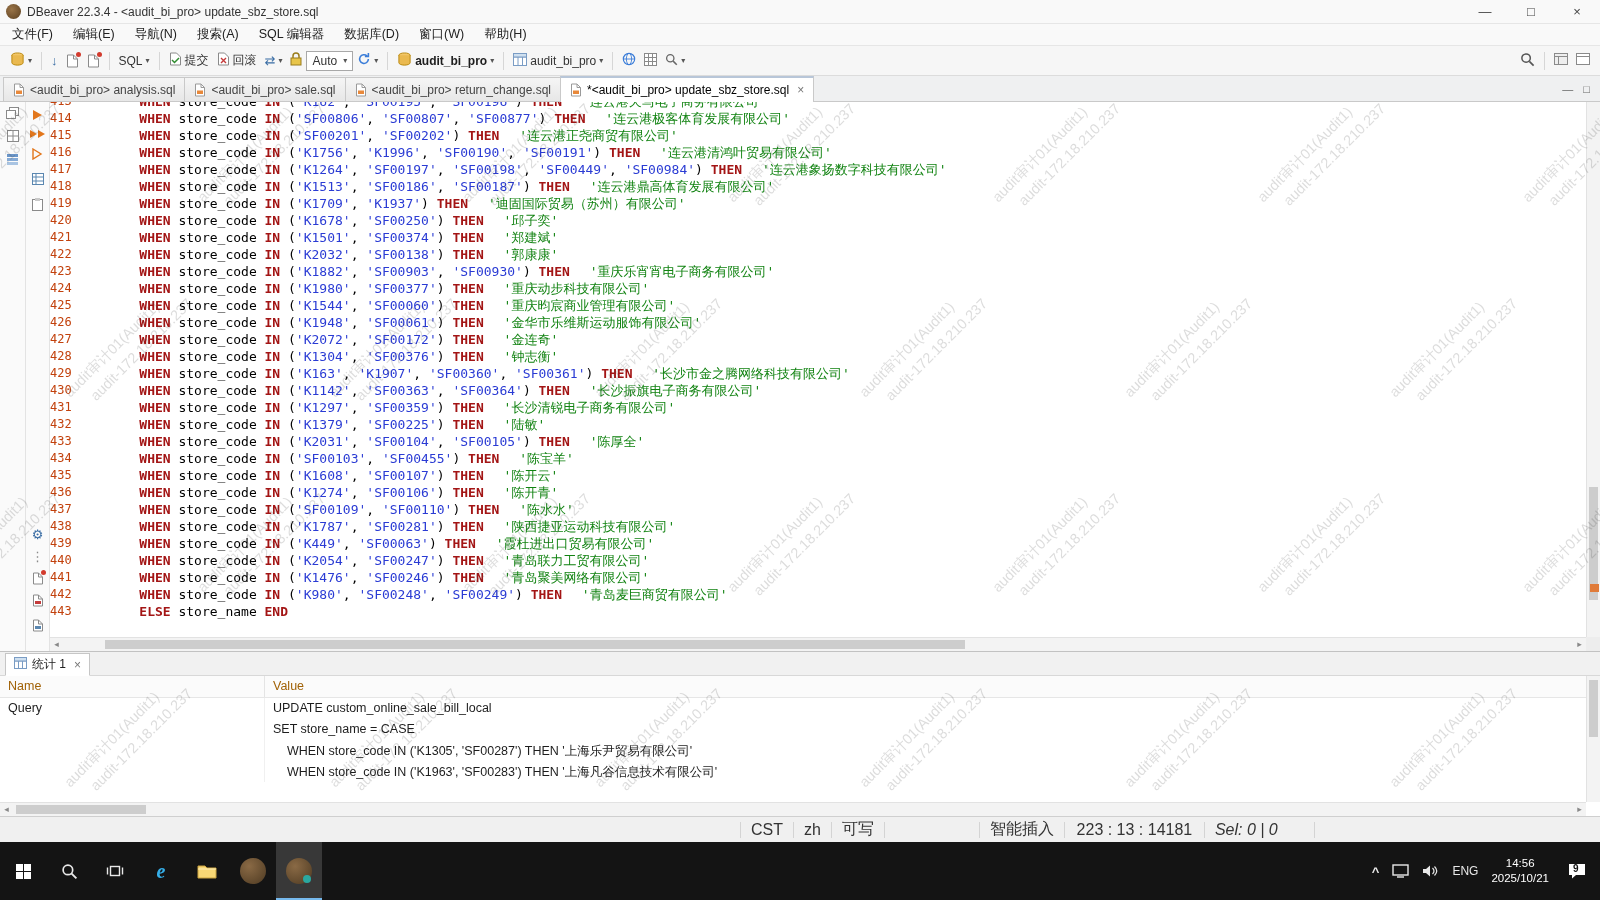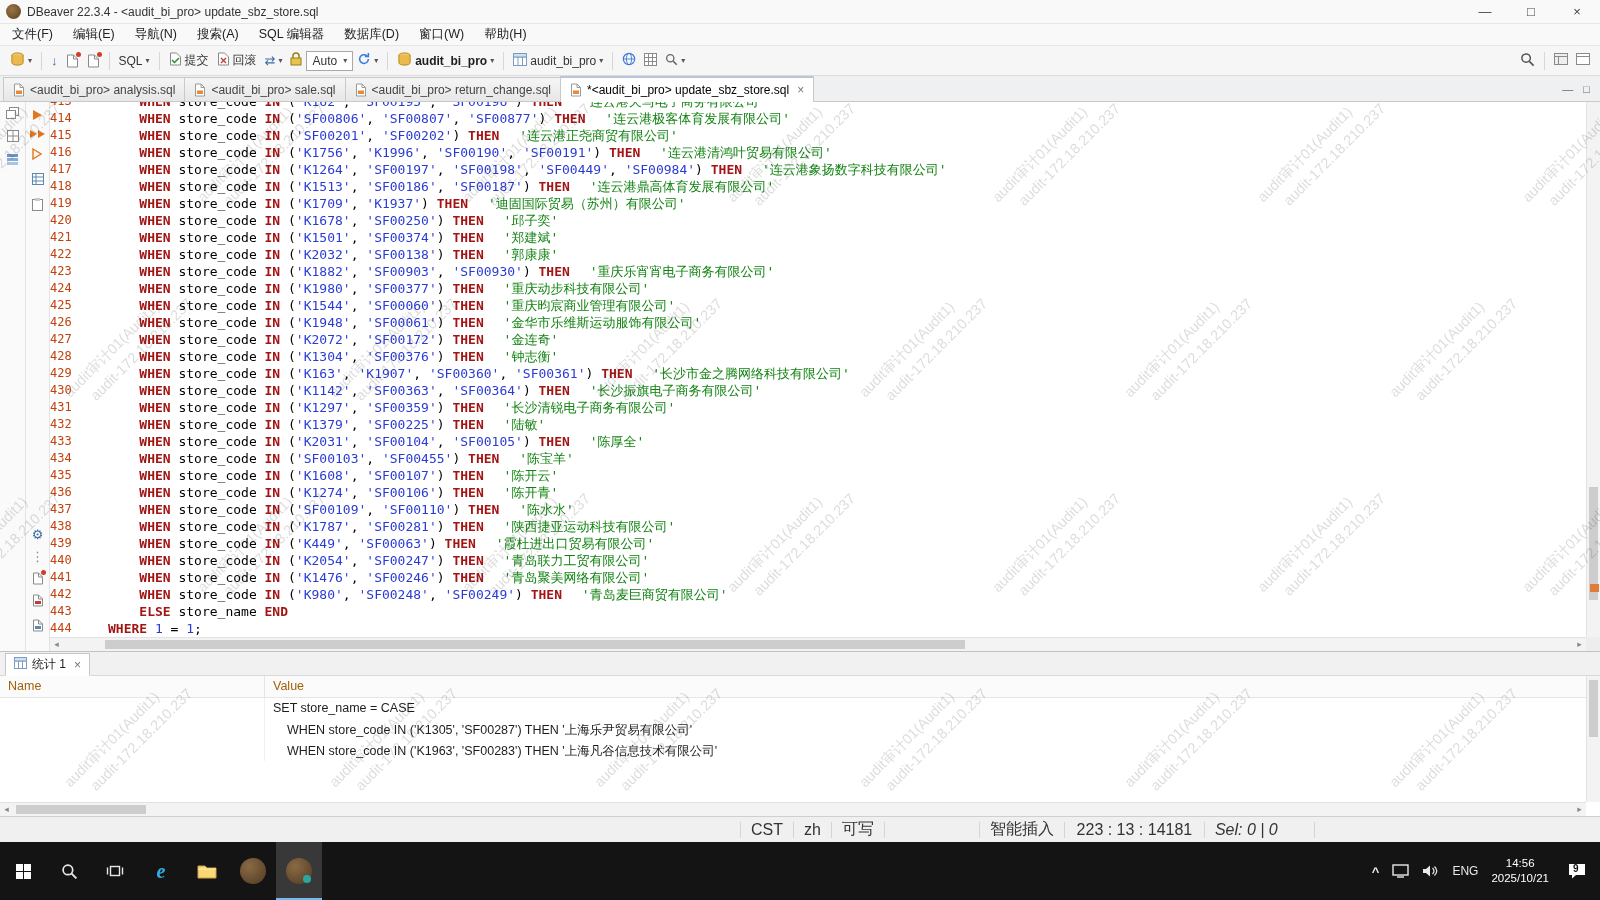--- a/index.html
+++ b/index.html
@@ -512,21 +512,20 @@
               <div class="cl"><span class="ln">434</span><span class="ct"><span class="pl">    </span><span class="kw">WHEN</span><span class="pl"> store_code </span><span class="kw">IN</span><span class="pl"> (</span><span class="st">'SF00103'</span><span class="pl">, </span><span class="st">'SF00455'</span><span class="pl">) </span><span class="kw">THEN</span><span class="sg"> '陈宝羊'</span></span></div>
               <div class="cl"><span class="ln">435</span><span class="ct"><span class="pl">    </span><span class="kw">WHEN</span><span class="pl"> store_code </span><span class="kw">IN</span><span class="pl"> (</span><span class="st">'K1608'</span><span class="pl">, </span><span class="st">'SF00107'</span><span class="pl">) </span><span class="kw">THEN</span><span class="sg"> '陈开云'</span></span></div>
               <div class="cl"><span class="ln">436</span><span class="ct"><span class="pl">    </span><span class="kw">WHEN</span><span class="pl"> store_code </span><span class="kw">IN</span><span class="pl"> (</span><span class="st">'K1274'</span><span class="pl">, </span><span class="st">'SF00106'</span><span class="pl">) </span><span class="kw">THEN</span><span class="sg"> '陈开青'</span></span></div>
               <div class="cl"><span class="ln">437</span><span class="ct"><span class="pl">    </span><span class="kw">WHEN</span><span class="pl"> store_code </span><span class="kw">IN</span><span class="pl"> (</span><span class="st">'SF00109'</span><span class="pl">, </span><span class="st">'SF00110'</span><span class="pl">) </span><span class="kw">THEN</span><span class="sg"> '陈水水'</span></span></div>
               <div class="cl"><span class="ln">438</span><span class="ct"><span class="pl">    </span><span class="kw">WHEN</span><span class="pl"> store_code </span><span class="kw">IN</span><span class="pl"> (</span><span class="st">'K1787'</span><span class="pl">, </span><span class="st">'SF00281'</span><span class="pl">) </span><span class="kw">THEN</span><span class="sg"> '陕西捷亚运动科技有限公司'</span></span></div>
               <div class="cl"><span class="ln">439</span><span class="ct"><span class="pl">    </span><span class="kw">WHEN</span><span class="pl"> store_code </span><span class="kw">IN</span><span class="pl"> (</span><span class="st">'K449'</span><span class="pl">, </span><span class="st">'SF00063'</span><span class="pl">) </span><span class="kw">THEN</span><span class="sg"> '霞杜进出口贸易有限公司'</span></span></div>
               <div class="cl"><span class="ln">440</span><span class="ct"><span class="pl">    </span><span class="kw">WHEN</span><span class="pl"> store_code </span><span class="kw">IN</span><span class="pl"> (</span><span class="st">'K2054'</span><span class="pl">, </span><span class="st">'SF00247'</span><span class="pl">) </span><span class="kw">THEN</span><span class="sg"> '青岛联力工贸有限公司'</span></span></div>
               <div class="cl"><span class="ln">441</span><span class="ct"><span class="pl">    </span><span class="kw">WHEN</span><span class="pl"> store_code </span><span class="kw">IN</span><span class="pl"> (</span><span class="st">'K1476'</span><span class="pl">, </span><span class="st">'SF00246'</span><span class="pl">) </span><span class="kw">THEN</span><span class="sg"> '青岛聚美网络有限公司'</span></span></div>
               <div class="cl"><span class="ln">442</span><span class="ct"><span class="pl">    </span><span class="kw">WHEN</span><span class="pl"> store_code </span><span class="kw">IN</span><span class="pl"> (</span><span class="st">'K980'</span><span class="pl">, </span><span class="st">'SF00248'</span><span class="pl">, </span><span class="st">'SF00249'</span><span class="pl">) </span><span class="kw">THEN</span><span class="sg"> '青岛麦巨商贸有限公司'</span></span></div>
               <div class="cl"><span class="ln">443</span><span class="ct"><span class="pl">    </span><span class="kw">ELSE</span><span class="pl"> store_name </span><span class="kw">END</span></span></div>
-              <div class="cl"><span class="ln">444</span><span class="ct"><span class="kw">WHERE</span><span class="pl"> </span><span class="nm">1</span><span class="pl"> = </span><span class="nm">1</span><span class="pl">;</span></span></div>
             </div>
         </div>
         <div class="vscroll">
           <div class="vthumb"></div>
           <div class="vmark"></div>
         </div>
         <div class="ehscroll">
           <span class="harrow" style="left:0">◂</span>
           <div class="hthumb"></div>
           <span class="harrow" style="right:0">▸</span>
@@ -545,20 +544,24 @@
               </svg></span>
           <span>统计 1</span>
           <span class="tab-close">×</span>
         </div>
       </div>
       <div class="res-header">
         <span class="col-name">Name</span>
         <span class="col-value">Value</span>
       </div>
       <div class="res-body">
+          <div class="res-row">
+            <span class="rn">Query</span>
+            <span class="rv">UPDATE custom_online_sale_bill_local</span>
+          </div>
           <div class="res-row">
             <span class="rn"></span>
             <span class="rv">SET store_name = CASE</span>
           </div>
           <div class="res-row">
             <span class="rn"></span>
             <span class="rv">    WHEN store_code IN ('K1305', 'SF00287') THEN '上海乐尹贸易有限公司'</span>
           </div>
           <div class="res-row">
             <span class="rn"></span>

